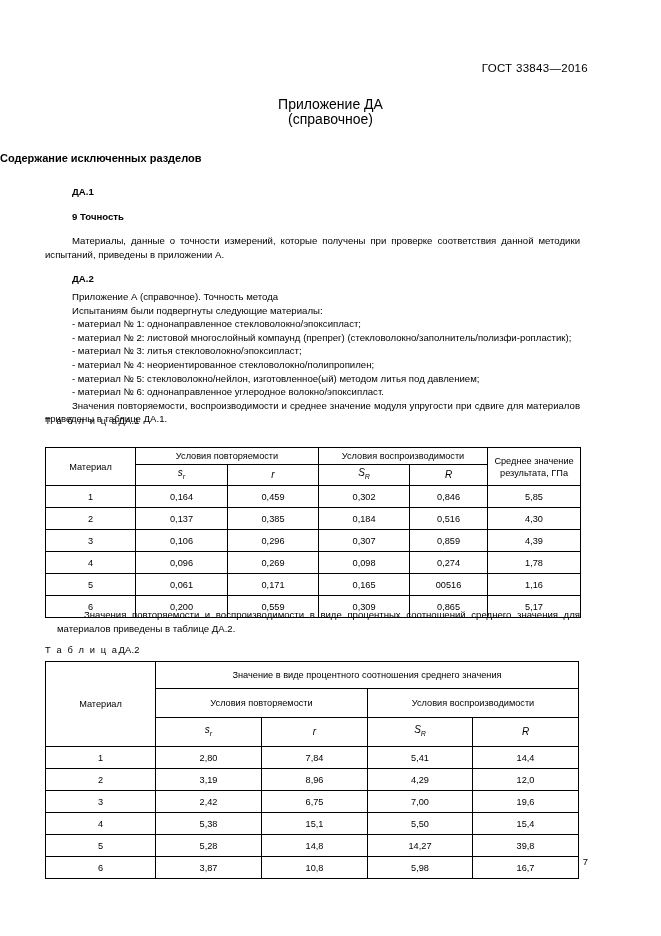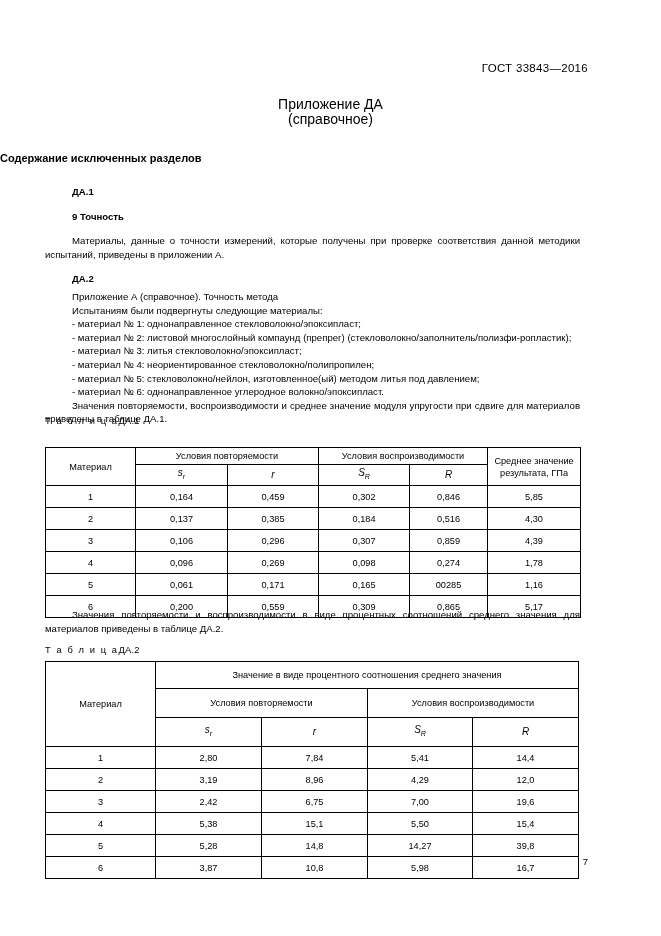--- a/index.html
+++ b/index.html
@@ -246,36 +246,36 @@
         <td class="data">0,269</td>
         <td class="data">0,098</td>
         <td class="data">0,274</td>
         <td class="data">1,78</td>
       </tr>
       <tr>
         <td class="data">5</td>
         <td class="data">0,061</td>
         <td class="data">0,171</td>
         <td class="data">0,165</td>
-        <td class="data">00285</td>
+        <td class="data">00516</td>
         <td class="data">1,16</td>
       </tr>
       <tr>
         <td class="data">6</td>
         <td class="data">0,200</td>
         <td class="data">0,559</td>
         <td class="data">0,309</td>
         <td class="data">0,865</td>
         <td class="data">5,17</td>
       </tr>
     </tbody>
   </table>
 
   <div style="position:absolute; left:45px; top:608px; width:535px; font-size:9.6px; line-height:13.6px;">
-    <div class="para" style="margin-bottom:0;">Значения повторяемости и воспроизводимости в виде процентных соотношений среднего значения для материалов приведены в таблице ДА.2.</div>
+    <div class="para" style="margin-bottom:0;margin-left:12px;">Значения повторяемости и воспроизводимости в виде процентных соотношений среднего значения для материалов приведены в таблице ДА.2.</div>
   </div>
 
   <div class="table-caption" style="top:645px;">
     <span>Т а б л и ц а</span><span class="capnum">ДА.2</span>
   </div>
 
   <table class="gost" style="top:661px; width:533px;">
     <colgroup>
       <col style="width:110px">
       <col style="width:106px">

